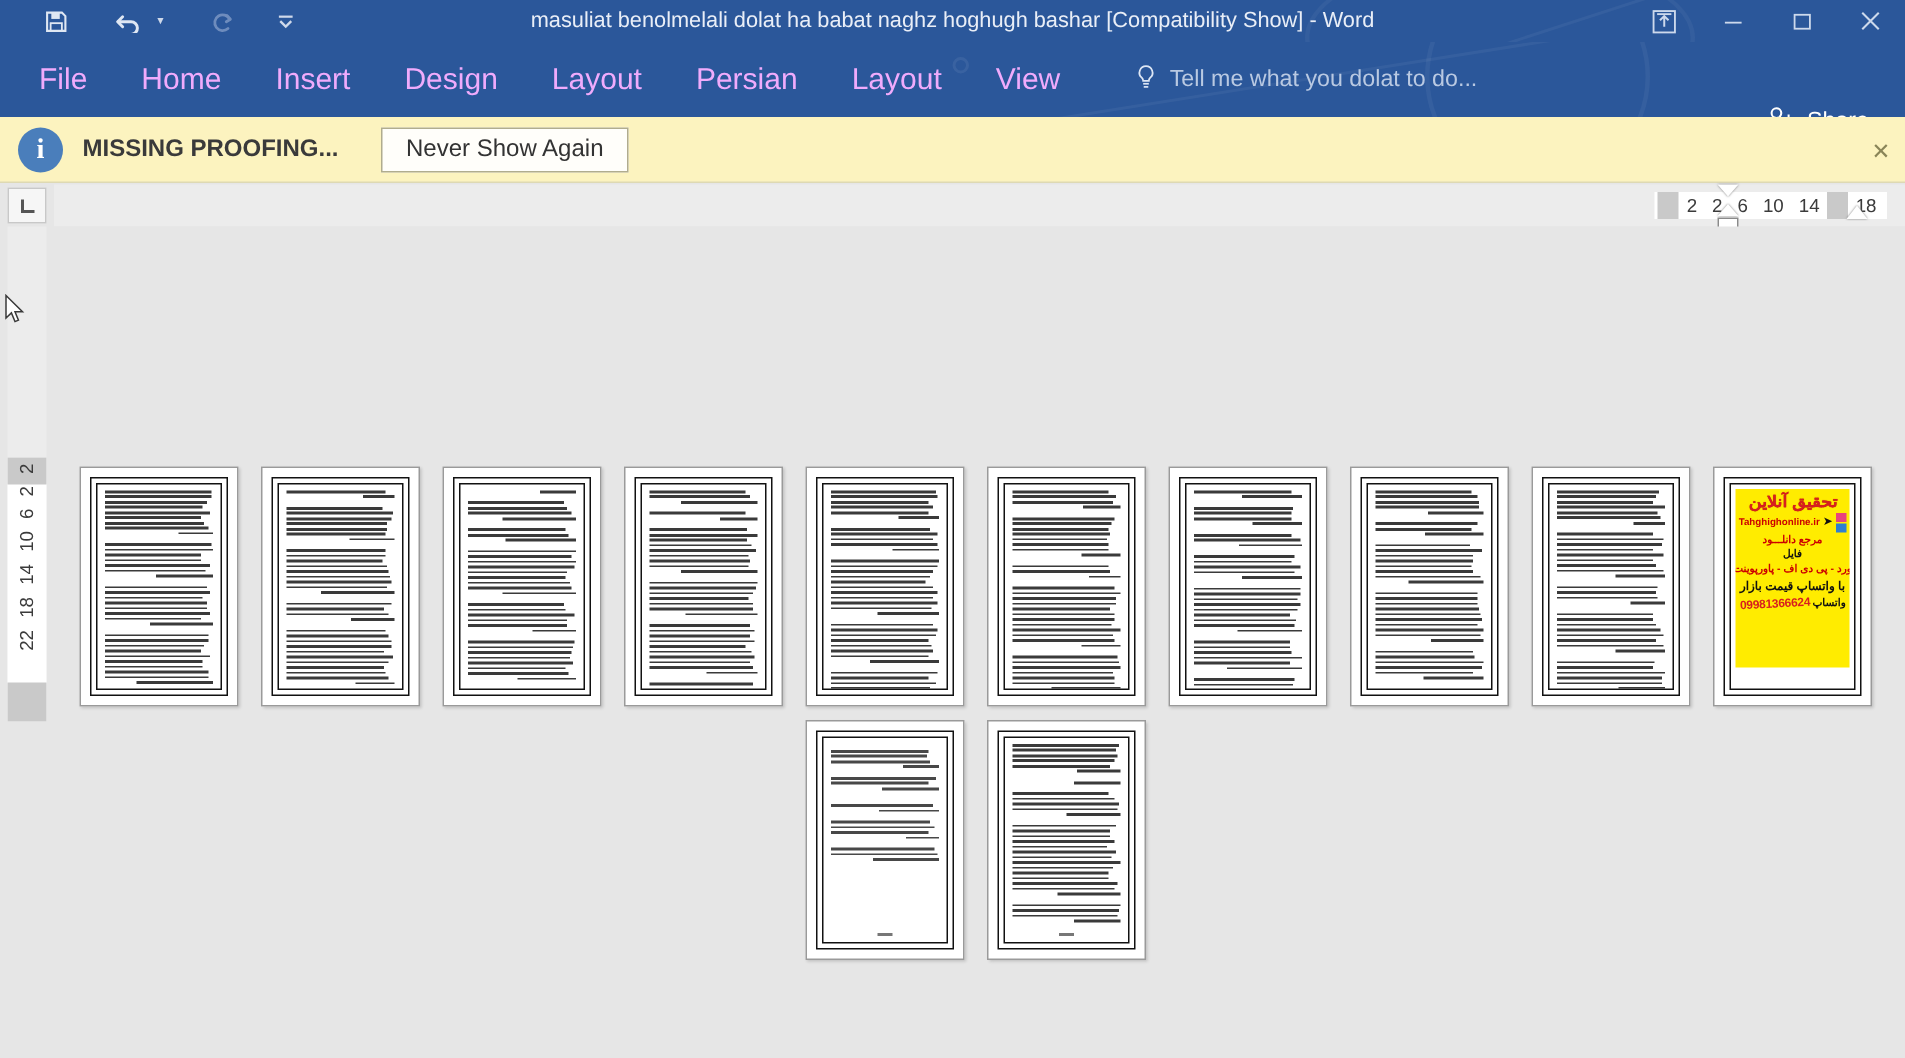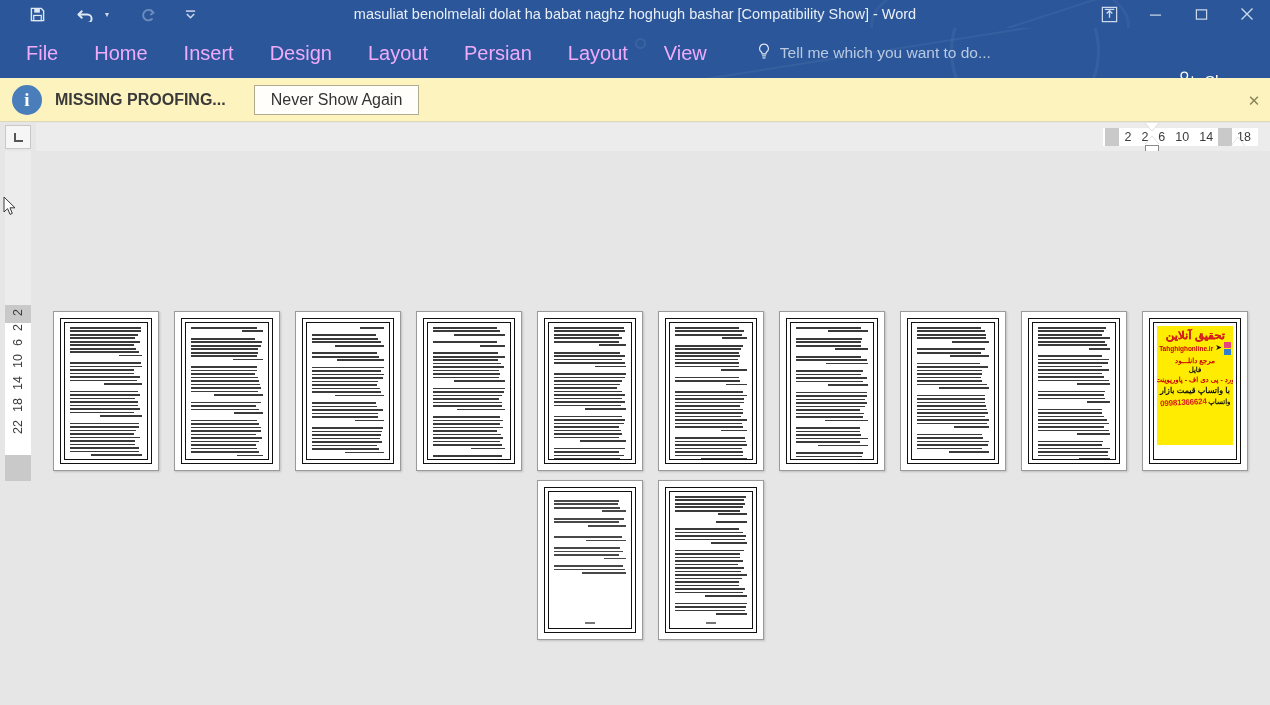--- a/index.html
+++ b/index.html
@@ -424,21 +424,21 @@
     <div class="tab">View</div>
 
     <div class="tellme">
       <span class="bulb">
         <svg width="14" height="17" viewBox="0 0 14 18">
           <path d="M7 1.2 a4.6 4.6 0 0 1 3 8.1 c-.7.7-1 1.3-1 2.2 H5 c0-.9-.3-1.5-1-2.2 A4.6 4.6 0 0 1 7 1.2z" fill="none" stroke="currentColor" stroke-width="1.25"></path>
           <rect x="5" y="13" width="4" height="1.2" fill="currentColor"></rect>
           <rect x="5.4" y="15.2" width="3.2" height="1.2" fill="currentColor"></rect>
         </svg>
       </span>
-      <span>Tell me which you want to do...</span>
+      <span>Tell me what you dolat to do...</span>
     </div>
   </div>
 
   <div class="share">
     <span>
       <svg width="20" height="18" viewBox="0 0 22 20">
         <circle cx="8" cy="6" r="3.6" fill="none" stroke="currentColor" stroke-width="1.5"></circle>
         <path d="M2 18 c0-4 2.8-6 6-6 s6 2 6 6" fill="none" stroke="currentColor" stroke-width="1.5"></path>
         <path d="M17 7 v6 M14 10 h6" stroke="currentColor" stroke-width="1.5"></path>
       </svg>

